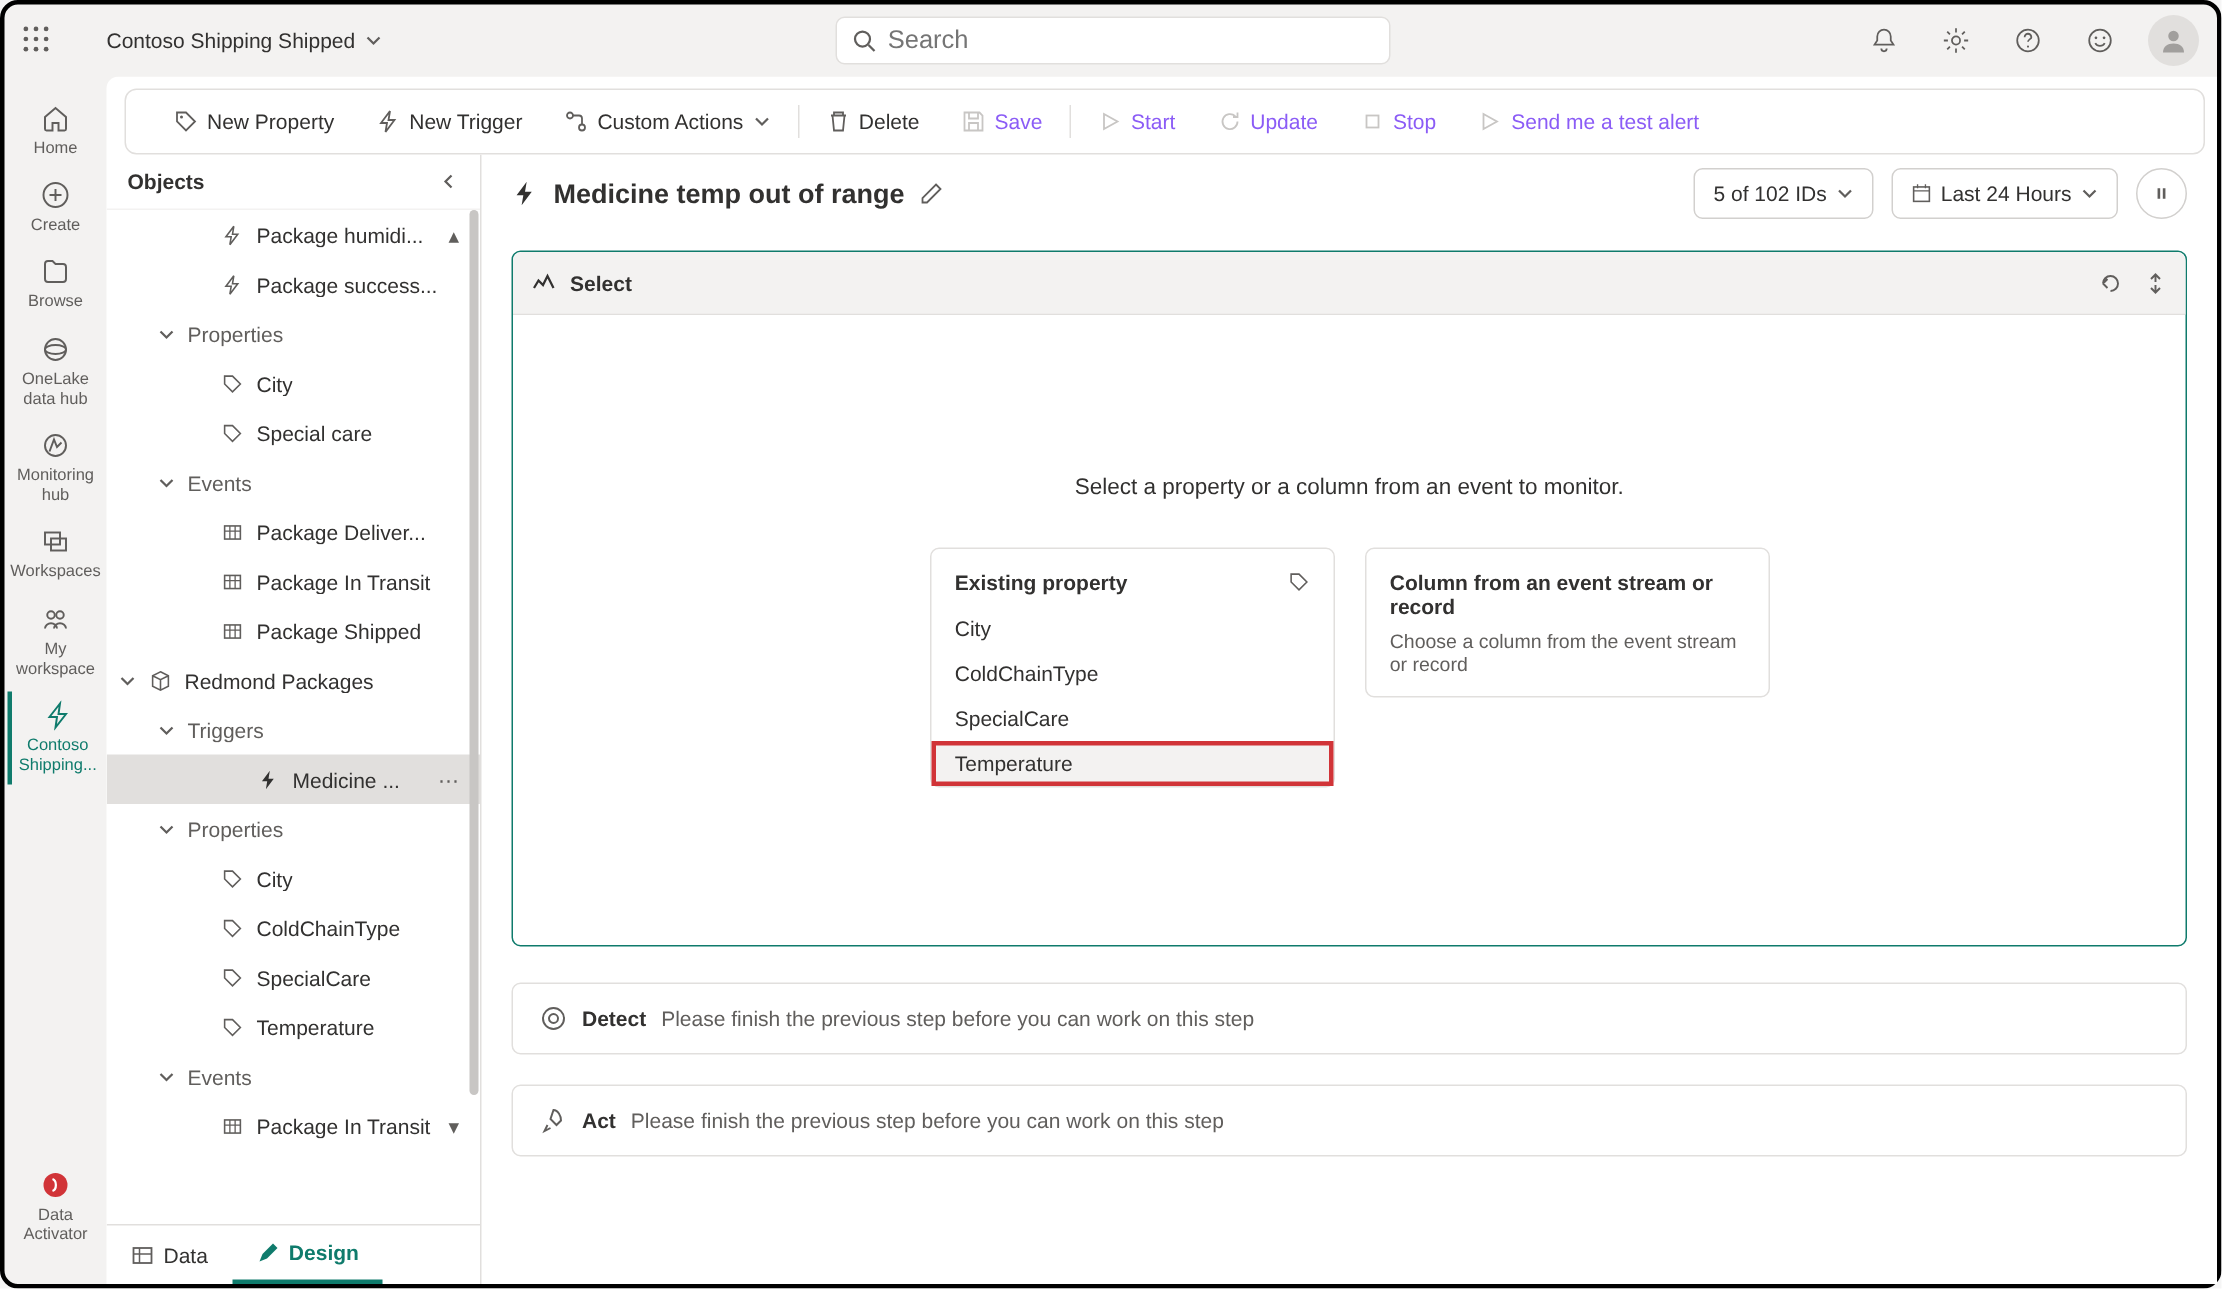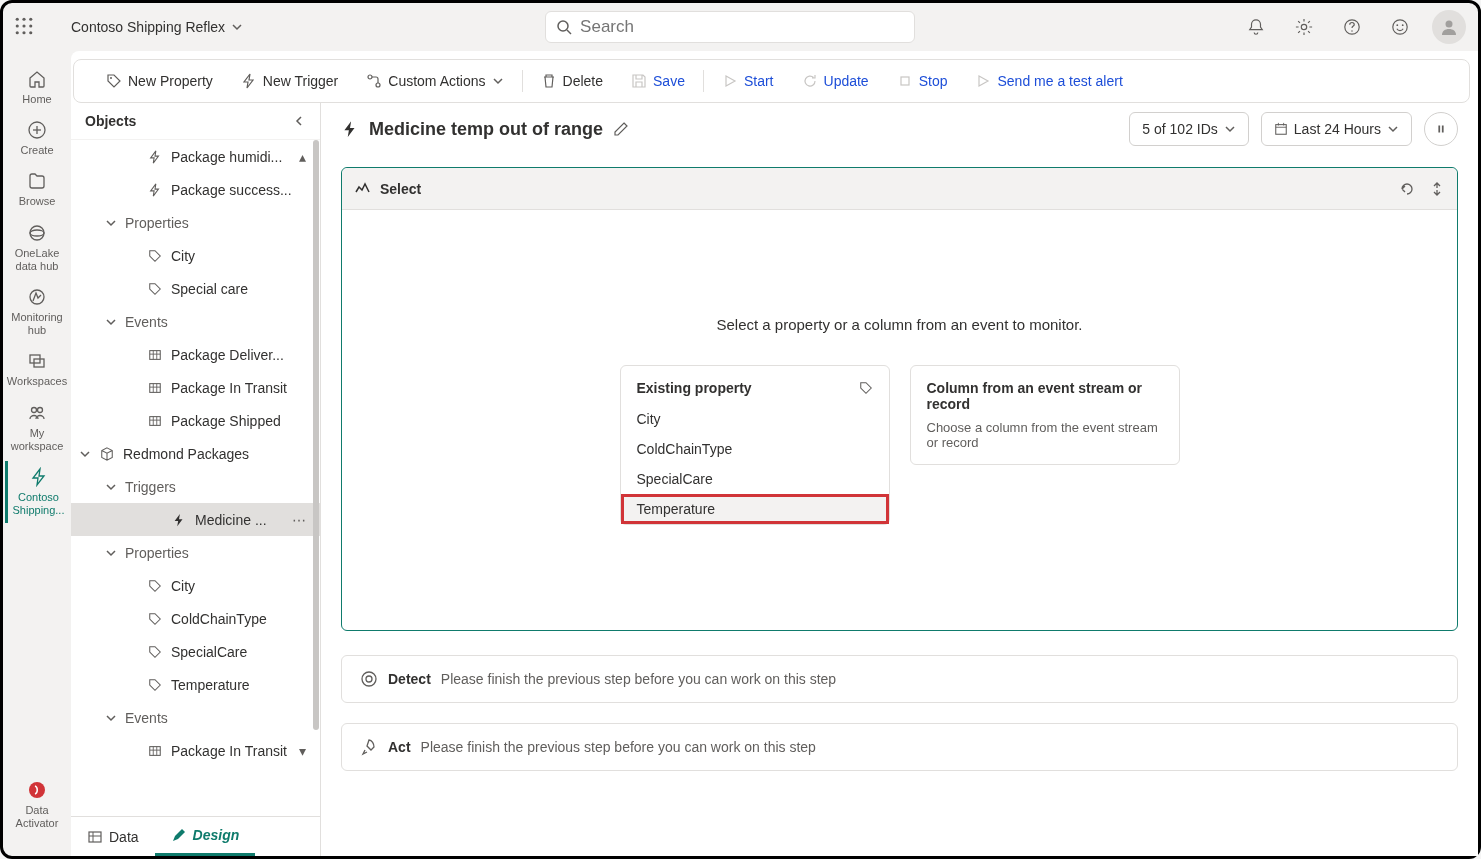--- a/index.html
+++ b/index.html
@@ -12,23 +12,23 @@
 .search-box input { border: none; outline: none; flex: 1; font-size: 17px; color: #605e5c; background: transparent; }
 .topbar-right { margin-left: auto; display: flex; align-items: center; gap: 16px; }
 .icon-btn { width: 32px; height: 32px; display: flex; align-items: center; justify-content: center; cursor: pointer; border-radius: 4px; }
 .avatar { width: 34px; height: 34px; border-radius: 50%; background: #e1dfdd; display: flex; align-items: center; justify-content: center; cursor: pointer; }
 .body { display: flex; flex: 1; overflow: hidden; }
 .leftnav { width: 68px; display: flex; flex-direction: column; align-items: center; padding-top: 12px; gap: 2px; }
 .leftnav-item { width: 64px; display: flex; flex-direction: column; align-items: center; justify-content: center; gap: 4px; padding: 6px 0; cursor: pointer; font-size: 11px; color: #605e5c; text-align: center; line-height: 1.2; }
 .leftnav-item.active { border-left: 3px solid #0f7b6c; color: #0f7b6c; }
 .leftnav-bottom { margin-top: auto; margin-bottom: 20px; }
 .content { flex: 1; display: flex; flex-direction: column; background: #fff; border-radius: 8px 0 0 0; overflow: hidden; margin-top: 0; }
-.toolbar { display: flex; align-items: center; height: 44px; padding: 0 18px; gap: 0; border: 1px solid #e1dfdd; border-radius: 8px; margin: 8px 8px 0 2px; background: #fff; }
+.toolbar { display: flex; align-items: center; height: 44px; padding: 0 18px; gap: 0; border: 1px solid #e1dfdd; border-radius: 8px; margin: 8px 8px 0 12px; background: #fff; }
 .toolbar-btn { display: flex; align-items: center; gap: 6px; padding: 0 14px; height: 42px; cursor: pointer; font-size: 14px; color: #323130; }
-.toolbar-btn.disabled { color: #1d4ed8; cursor: default; }
+.toolbar-btn.disabled { color: #8b5cf6; cursor: default; }
 .toolbar-sep { width: 1px; height: 22px; background: #e1dfdd; margin: 0 4px; }
 .main-split { display: flex; flex: 1; overflow: hidden; }
 .objects-panel { width: 250px; border-right: 1px solid #e1dfdd; display: flex; flex-direction: column; position: relative; }
 .objects-header { display: flex; align-items: center; justify-content: space-between; padding: 10px 14px; font-weight: 600; border-bottom: 1px solid #f3f2f1; }
 .tree { flex: 1; overflow-y: auto; position: relative; }
 .tree-scrollbar { position: absolute; top: 0; right: 0; width: 10px; height: 100%; }
 .tree-thumb { position: absolute; right: 1px; top: 0; width: 6px; height: 590px; background: #c8c6c4; border-radius: 3px; }
 .tree-row { display: flex; align-items: center; height: 33px; cursor: pointer; font-size: 14px; color: #323130; white-space: nowrap; overflow: hidden; }
 .tree-row.selected { background: #e1dfdd; padding-left: 24px; }
 .tree-group { color: #605e5c; }
@@ -56,21 +56,21 @@
 .option-card-header { display: flex; justify-content: space-between; align-items: center; font-weight: 600; margin-bottom: 8px; }
 .option-list { list-style: none; margin: 0 -16px -14px -16px; }
 .option-list li { padding: 7px 16px; cursor: pointer; font-size: 14px; }
 .option-list li.highlighted { border: 3px solid #d13438; background: #f3f2f1; padding: 4px 13px; }
 .option-card-desc { font-size: 13px; color: #605e5c; margin-top: 4px; }
 .step-card { border: 1px solid #e1dfdd; border-radius: 6px; padding: 14px 18px; margin-bottom: 20px; display: flex; align-items: center; gap: 10px; }
 .step-card strong { font-weight: 600; }
 .step-card span.msg { color: #605e5c; }
 .bottom-tabs { display: flex; align-items: center; height: 40px; border-top: 1px solid #e1dfdd; }
 .bottom-tab { display: flex; align-items: center; gap: 6px; padding: 0 16px; height: 100%; cursor: pointer; font-size: 14px; }
-.bottom-tab.active { font-weight: 600; border-bottom: 3px solid #0f7b6c; color: #0f7b6c; font-style: italic; }
+.bottom-tab.active { font-weight: 600; border-bottom: 3px solid #0f7b6c; color: #0f7b6c; }
 svg { display: block; }
 </style>
 </head>
 <body>
 
 <div class="app">
 
   <div class="topbar">
     <div class="waffle">
       <svg viewBox="0 0 16 16" width="18" height="18">
@@ -81,21 +81,21 @@
             <circle cx="2" cy="8" r="1.4"></circle>
             <circle cx="8" cy="8" r="1.4"></circle>
             <circle cx="14" cy="8" r="1.4"></circle>
             <circle cx="2" cy="14" r="1.4"></circle>
             <circle cx="8" cy="14" r="1.4"></circle>
             <circle cx="14" cy="14" r="1.4"></circle>
           </g>
         </svg>
     </div>
     <div class="app-title">
-      <span>Contoso Shipping Reflex</span>
+      <span>Contoso Shipping Shipped</span>
       <svg width="12" height="12" viewBox="0 0 12 12">
           <path d="M2 4l4 4 4-4" stroke="#605e5c" stroke-width="1.5" fill="none"></path>
         </svg>
     </div>
     <div class="search-box">
       <svg width="16" height="16" viewBox="0 0 16 16">
           <circle cx="7" cy="7" r="5" stroke="#605e5c" stroke-width="1.5" fill="none"></circle>
           <line x1="11" y1="11" x2="15" y2="15" stroke="#605e5c" stroke-width="1.5"></line>
         </svg>
       <input type="text" placeholder="Search" style="">

